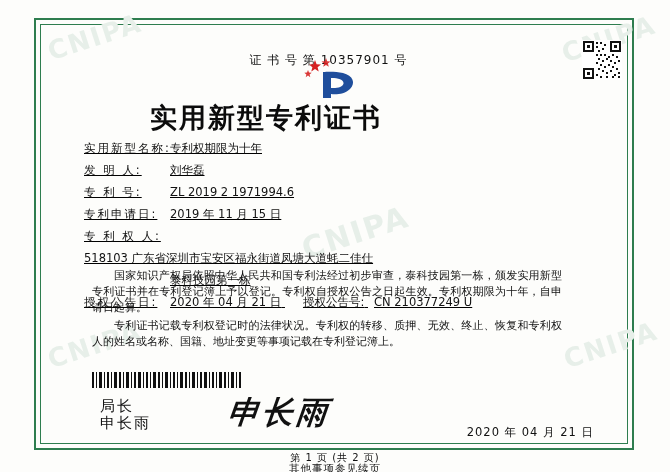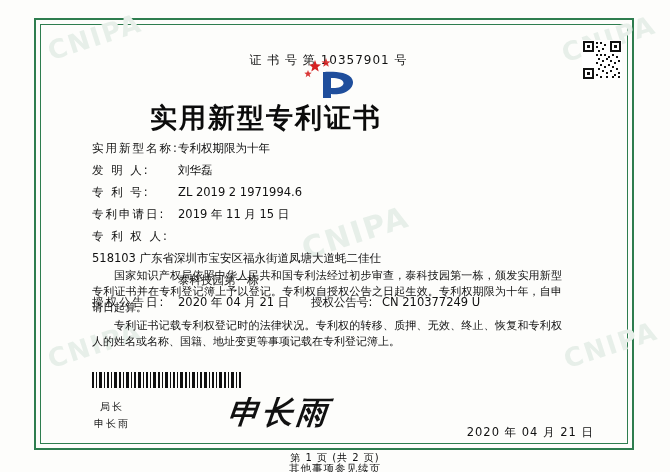--- a/index.html
+++ b/index.html
@@ -50,43 +50,43 @@
   .logo{
     position:absolute;left:50%;top:58px;transform:translateX(-50%);
     width:84px;height:44px;
   }
   .title{
     position:absolute;left:0;top:100px;width:532px;text-align:center;
     font-size:27px;font-weight:bold;color:#0b0b0b;letter-spacing:2px;
     font-family:"DejaVu Sans","Liberation Sans",sans-serif;
   }
   .fields{
-    position:absolute;left:92px;top:140px;width:470px;
+    position:absolute;left:84px;top:140px;width:470px;text-decoration:underline;
   }
   .row{
     display:flex;align-items:flex-start;margin-bottom:6px;font-size:11.5px;color:#111;
     line-height:16px;
   }
   .lbl{
     width:86px;flex:0 0 86px;letter-spacing:2px;white-space:nowrap;
   }
   .val{flex:1;}
   .val2{margin-left:86px;font-size:11.5px;line-height:16px;color:#111;}
   .para{
     position:absolute;left:92px;top:268px;width:470px;
     font-size:11px;line-height:16px;color:#111;text-align:justify;
     text-indent:22px;
   }
   .para p{margin:0 0 2px 0;}
   .barcode{
     position:absolute;left:92px;top:372px;width:152px;height:16px;
   }
   .sign-label{
-    position:absolute;left:94px;top:398px;font-size:10px;color:#111;
-    line-height:17px;letter-spacing:2px;text-align:center;
+    position:absolute;left:100px;top:398px;font-size:15px;color:#111;
+    line-height:17px;letter-spacing:2px;
   }
   .signature{
     position:absolute;left:228px;top:392px;font-size:31px;color:#111;
     font-family:"DejaVu Serif","Liberation Serif",serif;font-weight:bold;
     font-style:italic;letter-spacing:3px;
     transform:skewX(-6deg);
   }
   .date-right{
     position:absolute;right:76px;top:425px;font-size:11.5px;color:#111;letter-spacing:1px;
   }

